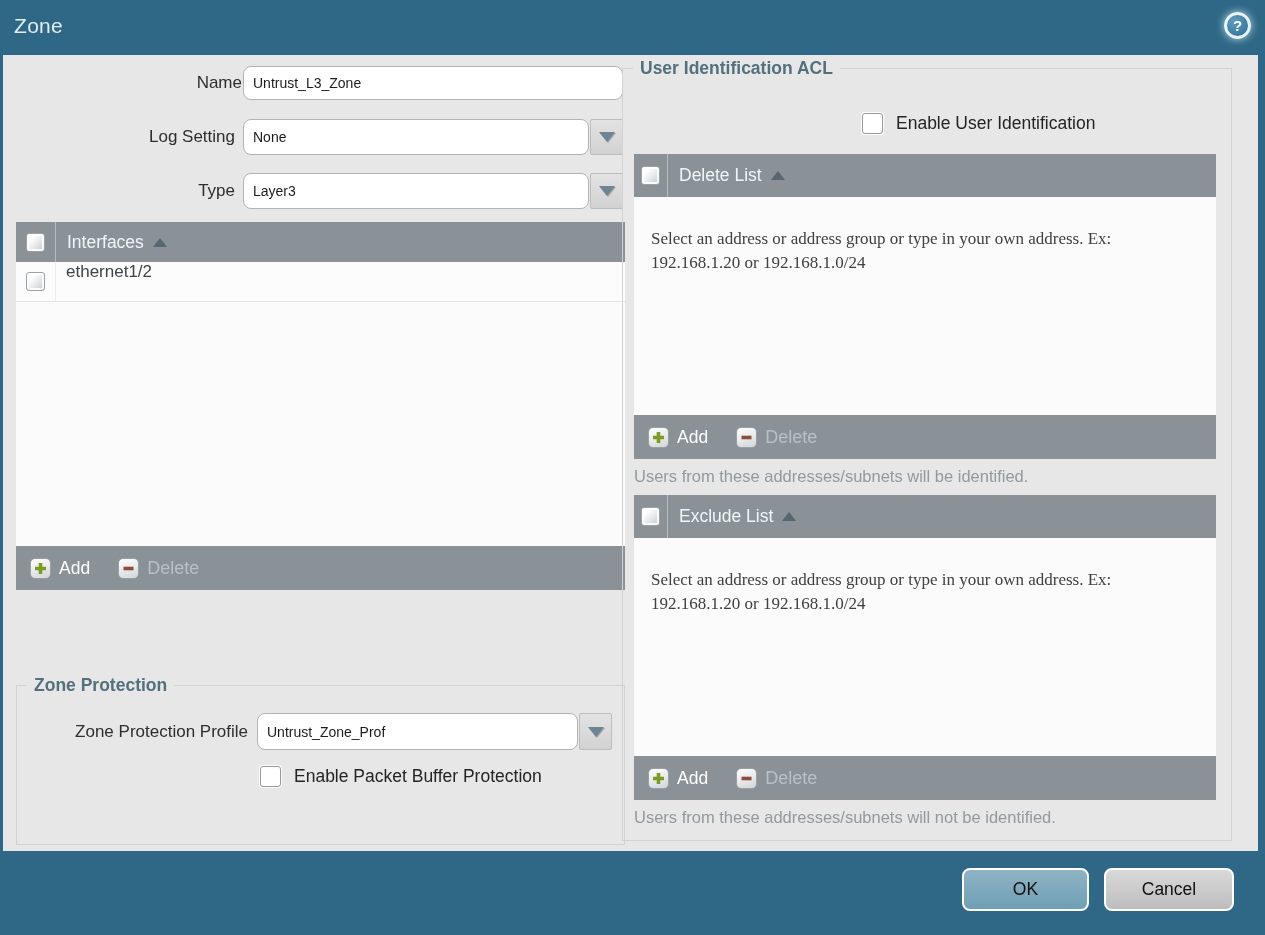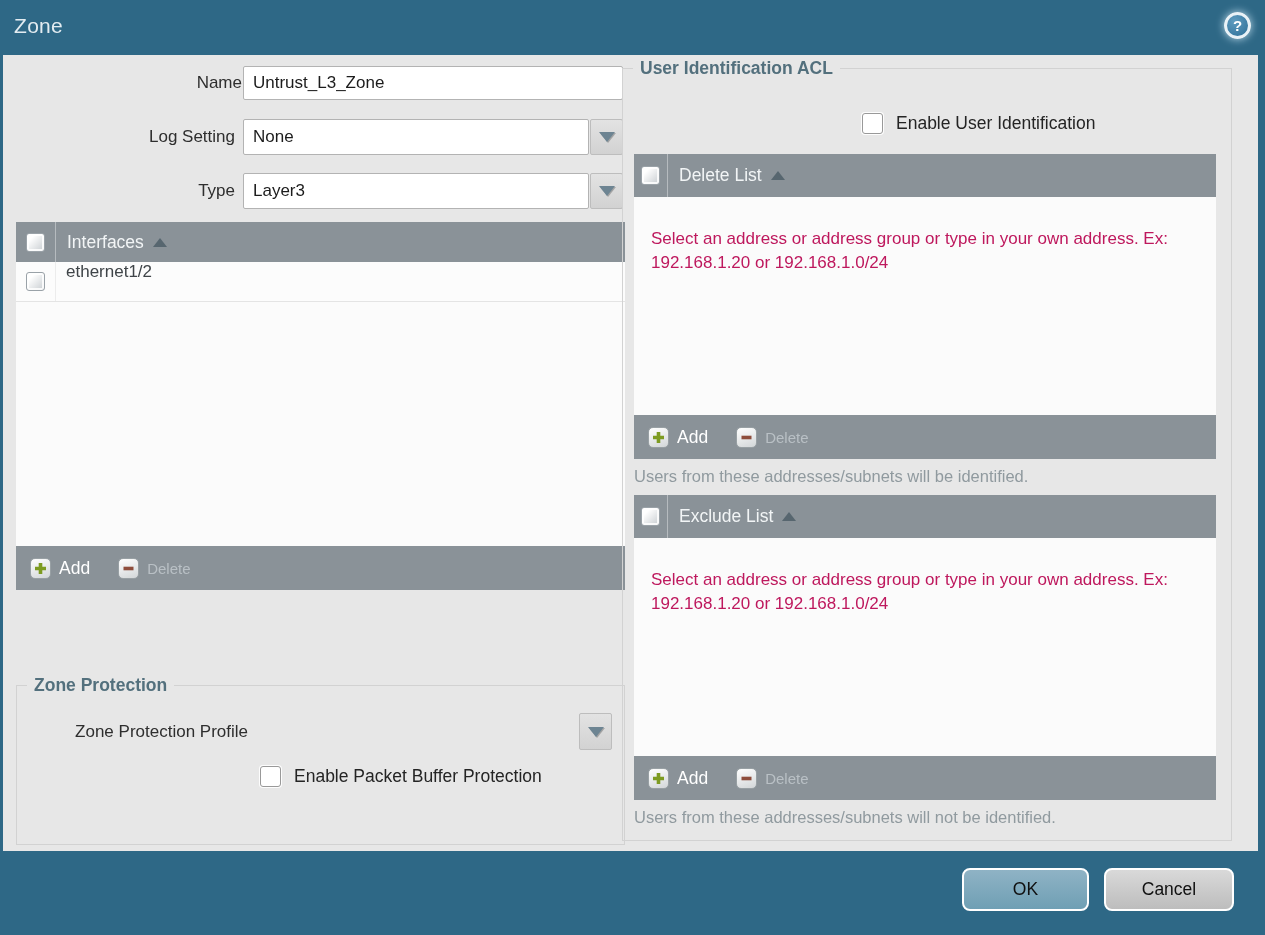--- a/index.html
+++ b/index.html
@@ -11,22 +11,22 @@
   .dlg-title { position:absolute; left:14px; top:14px; font-size:21px; color:#e3ecf1; letter-spacing:.3px; }
   .help-icon { position:absolute; right:14px; top:12px; width:27px; height:27px; border-radius:50%;
     background:radial-gradient(circle at 35% 30%, #5f9cc0, #2c6e96);
     border:3px solid #e9f2f7; box-shadow:0 0 9px rgba(205,232,246,.9);
     color:#fff; font-weight:bold; font-size:15px; display:flex; align-items:center; justify-content:center; cursor:pointer; }
 
   
   .panel { position:absolute; left:3px; top:55px; width:1255px; height:796px; background:#e7e7e7; }
 
   .form-label { position:absolute; text-align:right; font-size:17px; color:#2e2e2e; }
-  .text-input { position:absolute; border:1px solid #b3b3b3; border-radius:2px; background:#fff;
-    font-family:"Liberation Sans", sans-serif; font-size:17px; color:#1c1c1c; padding:0 9px; outline:none; }
+  .text-input { position:absolute; border:1px solid #b3b3b3; border-radius:8px; background:#fff;
+    font-family:"Liberation Sans", sans-serif; font-size:14px; color:#1c1c1c; padding:0 9px; outline:none; }
   .dd-btn { position:absolute; background:linear-gradient(#e3e3e3,#d2d2d2); border:1px solid #bdbdbd; border-radius:2px;
     display:flex; align-items:center; justify-content:center; cursor:pointer; }
   .tri-down { width:0; height:0; border-left:8px solid transparent; border-right:8px solid transparent;
     border-top:10px solid #6d8492; filter:drop-shadow(1px 1px 0 rgba(0,0,0,.25)); }
 
   
   .tbl-header, .tbl-footer { background:#8a9298; display:flex; align-items:center; position:absolute; }
   .tbl-body { background:#fbfbfb; position:absolute; }
   .chk-cell { height:100%; display:flex; align-items:center; justify-content:center; border-right:1px solid rgba(255,255,255,.38); }
   .chk3d { width:19px; height:19px; border-radius:3px; border:1px solid #9aa2a8;
@@ -34,24 +34,24 @@
   .hdr-label { color:#f2f5f6; font-size:17.5px; padding-left:11px; }
   .sort-tri { width:0; height:0; margin-left:9px; border-left:7px solid transparent; border-right:7px solid transparent;
     border-bottom:9px solid #57666f; }
   .tbl-row { height:40px; display:flex; align-items:flex-start; border-bottom:1px solid #e4e4e4; background:#fcfcfc; }
   .row-chk-cell { width:40px; height:100%; display:flex; align-items:center; justify-content:center; border-right:1px solid #ececec; }
   .row-text { font-size:17px; color:#3f4448; padding-left:10px; }
 
   .icon-btn { width:21px; height:21px; border-radius:5px; border:1px solid #98a0a4;
     background:linear-gradient(160deg,#ffffff,#d2d6d8); display:flex; align-items:center; justify-content:center; cursor:pointer; }
   .footer-add-label { color:#ffffff; font-size:17.5px; margin-left:8px; cursor:pointer; }
-  .footer-del-label { color:#b9c0c5; font-size:15px; margin-left:8px;text-align:center; }
+  .footer-del-label { color:#b9c0c5; font-size:18px; margin-left:8px;text-align:center; }
   .footer-gap { width:28px; }
 
-  .placeholder-text { position:absolute; font-size:17px; line-height:24px; color:#be185d; }
+  .placeholder-text { position:absolute; font-size:17px; line-height:24px; color:#404040;font-family:Liberation Serif, serif; }
   .caption { position:absolute; font-size:16.5px; color:#909a9f; }
 
   
   .fset { position:absolute; border:1px solid #d2d2d2; }
   .fset-legend { position:absolute; top:-11px; left:10px; background:#e7e7e7; padding:0 7px;
     font-size:17.5px; font-weight:bold; color:#53707d; white-space:nowrap; }
 
   .chk { width:21px; height:21px; background:#fff; border:1px solid #999; border-radius:3px;
     box-shadow:0 0 0 1px rgba(255,255,255,.9); cursor:pointer; position:absolute; }
   .chk-label { position:absolute; font-size:17.5px; color:#242424; }
@@ -116,20 +116,21 @@
         <svg width="13" height="13">
             <path d="M1.5 6.5 H11.5" stroke="#8e4d3c" stroke-width="3.6"></path>
           </svg>
       </div>
       <span class="footer-del-label">Delete</span>
     </div>
 
     <div class="fset" style="left:13px;top:630px;width:609px;height:160px;">
       <span class="fset-legend">Zone Protection</span>
       <div class="form-label" style="left:0;top:27px;width:231px;height:37px;line-height:37px;">Zone Protection Profile</div>
+      <input class="text-input" style="left: 240px; top: 27px; width: 321px; height: 37px;" type="text" value="Untrust_Zone_Prof">
       <div class="dd-btn" style="left:562px;top:27px;width:33px;height:37px;">
         <div class="tri-down"></div>
       </div>
       <div class="chk" style="left:243px;top:80px;"></div>
       <div class="chk-label" style="left:277px;top:80px;height:21px;line-height:21px;">Enable Packet Buffer Protection</div>
     </div>
 
     <div class="fset" style="left:602px;top:13px;width:610px;height:773px;margin-left:17px;">
       <span class="fset-legend">User Identification ACL</span>
 

